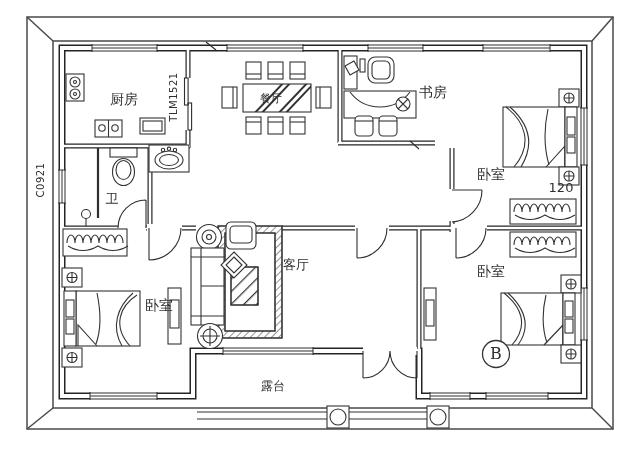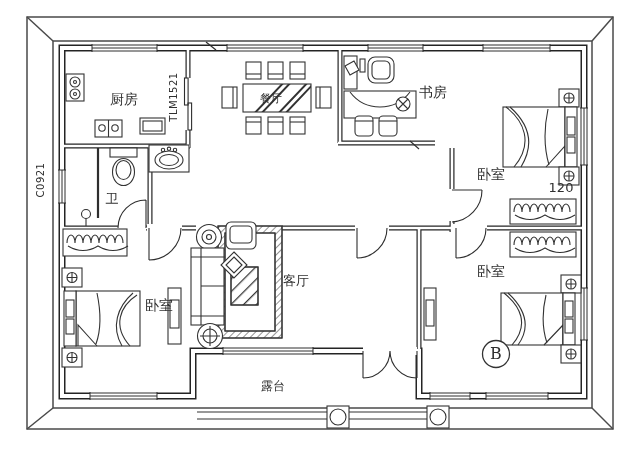--- a/index.html
+++ b/index.html
@@ -375,21 +375,21 @@
           <rect x="427" y="406" width="22" height="22"></rect>
           <circle cx="438" cy="417" r="8"></circle>
         </g>
   </g>
 </svg>
 
   <div class="lbl" style="left:124px;top:99px;font-size:14px">厨房</div>
   <div class="lbl" style="left:271px;top:98px;font-size:11px">餐厅</div>
   <div class="lbl" style="left:433px;top:92px;font-size:14px">书房</div>
   <div class="lbl" style="left:112px;top:198px;font-size:13px">卫</div>
-  <div class="lbl" style="left:296px;top:280px;font-size:13px">客厅</div>
+  <div class="lbl" style="left:296px;top:264px;font-size:13px">客厅</div>
   <div class="lbl" style="left:273px;top:386px;font-size:12px">露台</div>
   <div class="lbl" style="left:491px;top:174px;font-size:14px">卧室</div>
   <div class="lbl" style="left:491px;top:271px;font-size:14px">卧室</div>
   <div class="lbl" style="left:159px;top:305px;font-size:14px">卧室</div>
   <div class="lbl" style="left:561px;top:187px;font-size:13px">120</div>
   <div class="lbl rot" style="left:174px;top:97px;font-size:10px;letter-spacing:.5px">TLM1521</div>
   <div class="lbl rot" style="left:41px;top:180px;font-size:10px;letter-spacing:.5px">C0921</div>
   <div class="lbl serif" style="left:496px;top:354px;font-size:16px">B</div>
 
 </div>

